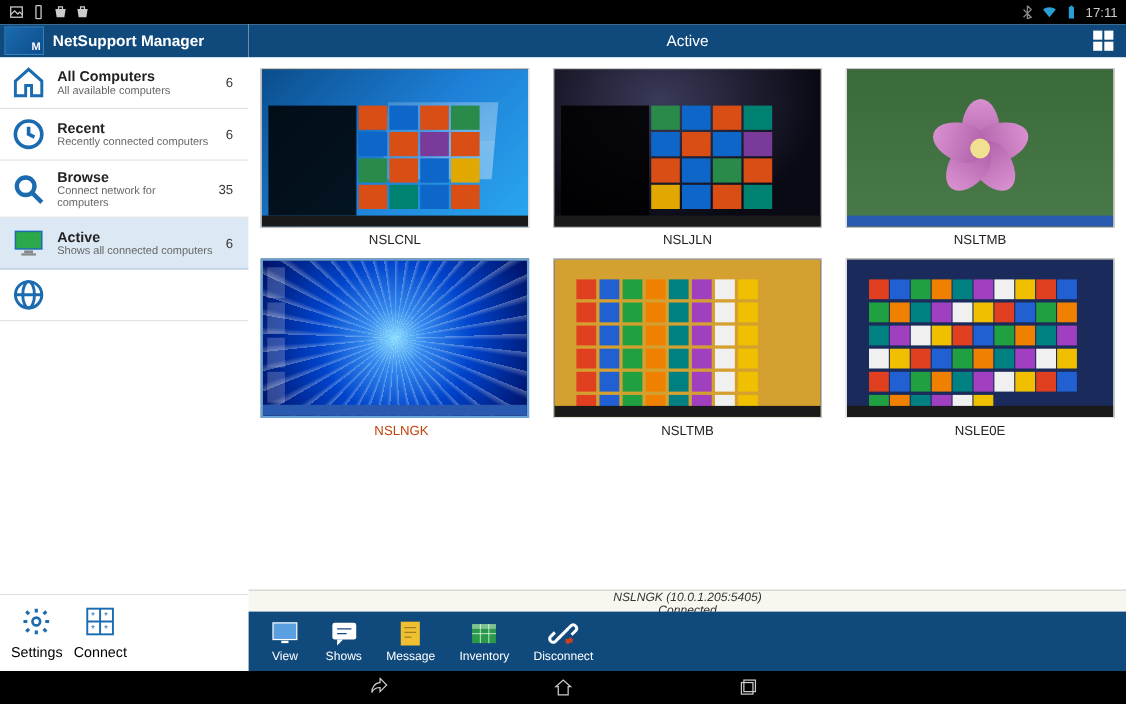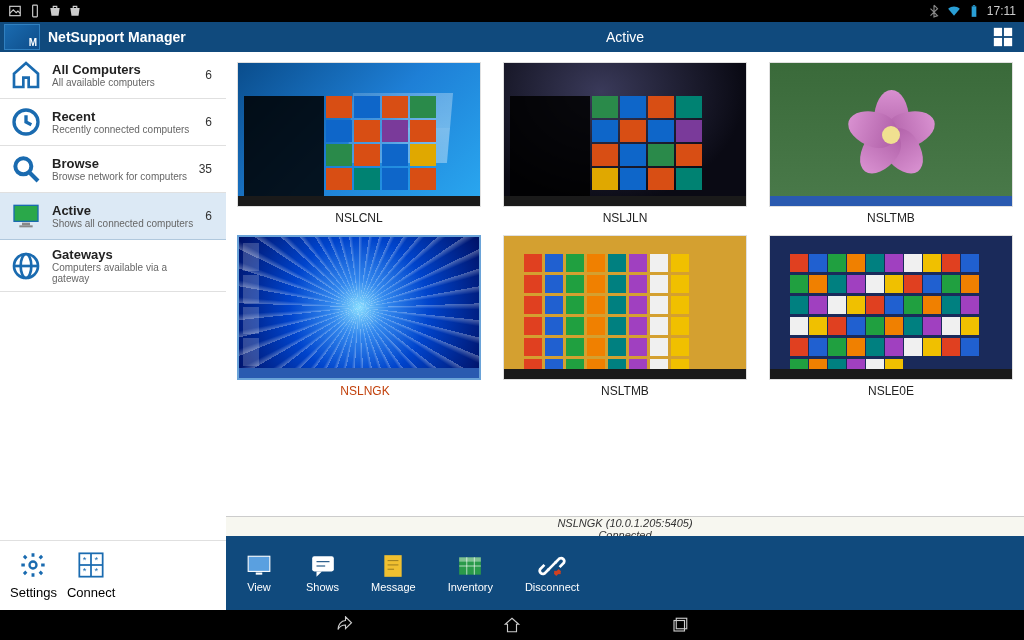--- a/index.html
+++ b/index.html
@@ -34,21 +34,21 @@
 
 .thumbnails { flex: 1; padding: 10px; display: grid; grid-template-columns: repeat(3, 1fr); gap: 10px 20px; align-content: start; overflow: auto; }
 .thumb-item { display: flex; flex-direction: column; align-items: center; gap: 4px; cursor: pointer; }
 .thumb-img { width: 244px; height: 145px; border: 1px solid #e0e0e0; background: #333; position: relative; overflow: hidden; }
 .thumb-item.selected .thumb-img { border: 2px solid #6aa3d8; }
 .thumb-label { font-size: 12px; color: #222; }
 .thumb-item.selected .thumb-label { color: #c2410c; margin-left: 12px; }
 
 .status-line { height: 20px; background: #f7f7f0; border-top: 1px solid #ccc; display: flex; align-items: center; justify-content: space-between; padding: 0 10px; font-size: 11px; font-style: italic; color: #333; flex-direction: column; }
 
-.toolbar { height: 74px; background: #104a7d; display: flex; align-items: center; gap: 32px; padding: 0 18px; }
+.toolbar { height: 54px; background: #104a7d; display: flex; align-items: center; gap: 22px; padding: 0 18px; }
 .tool-btn { display: flex; flex-direction: column; align-items: center; color: #fff; font-size: 11px; cursor: pointer; gap: 2px; }
 .tool-icon { width: 30px; height: 26px; display: flex; align-items: center; justify-content: center; }
 
 .nav-bar { height: 30px; background: #000; display: flex; align-items: center; justify-content: center; gap: 140px; }
 .nav-btn { width: 28px; height: 20px; cursor: pointer; display: flex; align-items: center; justify-content: center; }
 
 
 .desk { width: 100%; height: 100%; position: relative; }
 .desk-win10 { background: linear-gradient(135deg, #0a4d8c, #1e7fd6, #2aa8f0); }
 .taskbar-sm { position: absolute; bottom: 0; left: 0; right: 0; height: 10px; background: #1a1a1a; }
@@ -158,21 +158,21 @@
 
     <div class="sidebar-item">
       <div class="sidebar-icon">
         <svg width="32" height="32" viewBox="0 0 24 24">
             <circle cx="10" cy="10" r="6" fill="none" stroke="#1a6bb0" stroke-width="3"></circle>
             <line x1="15" y1="15" x2="21" y2="21" stroke="#1a6bb0" stroke-width="3"></line>
           </svg>
       </div>
       <div class="sidebar-text">
         <div class="sidebar-title">Browse</div>
-        <div class="sidebar-desc">Browse network for computers</div>
+        <div class="sidebar-desc">Connect network for computers</div>
       </div>
       <div class="sidebar-count">35</div>
     </div>
 
     <div class="sidebar-item selected">
       <div class="sidebar-icon">
         <svg width="32" height="32" viewBox="0 0 24 24">
             <rect x="3" y="4" width="18" height="12" fill="#2aa84a" stroke="#1a6bb0" stroke-width="1"></rect>
             <rect x="9" y="17" width="6" height="2" fill="#888"></rect>
             <rect x="7" y="19" width="10" height="1.5" fill="#888"></rect>
@@ -185,24 +185,20 @@
       <div class="sidebar-count">6</div>
     </div>
 
     <div class="sidebar-item">
       <div class="sidebar-icon">
         <svg width="32" height="32" viewBox="0 0 24 24">
             <circle cx="12" cy="12" r="9" fill="none" stroke="#1a6bb0" stroke-width="2"></circle>
             <ellipse cx="12" cy="12" rx="4" ry="9" fill="none" stroke="#1a6bb0" stroke-width="2"></ellipse>
             <line x1="3" y1="12" x2="21" y2="12" stroke="#1a6bb0" stroke-width="2"></line>
           </svg>
-      </div>
-      <div class="sidebar-text">
-        <div class="sidebar-title">Gateways</div>
-        <div class="sidebar-desc">Computers available via a gateway</div>
       </div>
       <div class="sidebar-count"></div>
     </div>
 
     <div class="sidebar-bottom">
       <div class="bottom-btn">
         <svg class="bottom-icon" viewBox="0 0 24 24">
             <circle cx="12" cy="12" r="3" fill="none" stroke="#1a6bb0" stroke-width="2"></circle>
             <path d="M12 2v3M12 19v3M4.2 4.2l2.1 2.1M17.7 17.7l2.1 2.1M2 12h3M19 12h3M4.2 19.8l2.1-2.1M17.7 6.3l2.1-2.1" stroke="#1a6bb0" stroke-width="2.5"></path>
           </svg>

